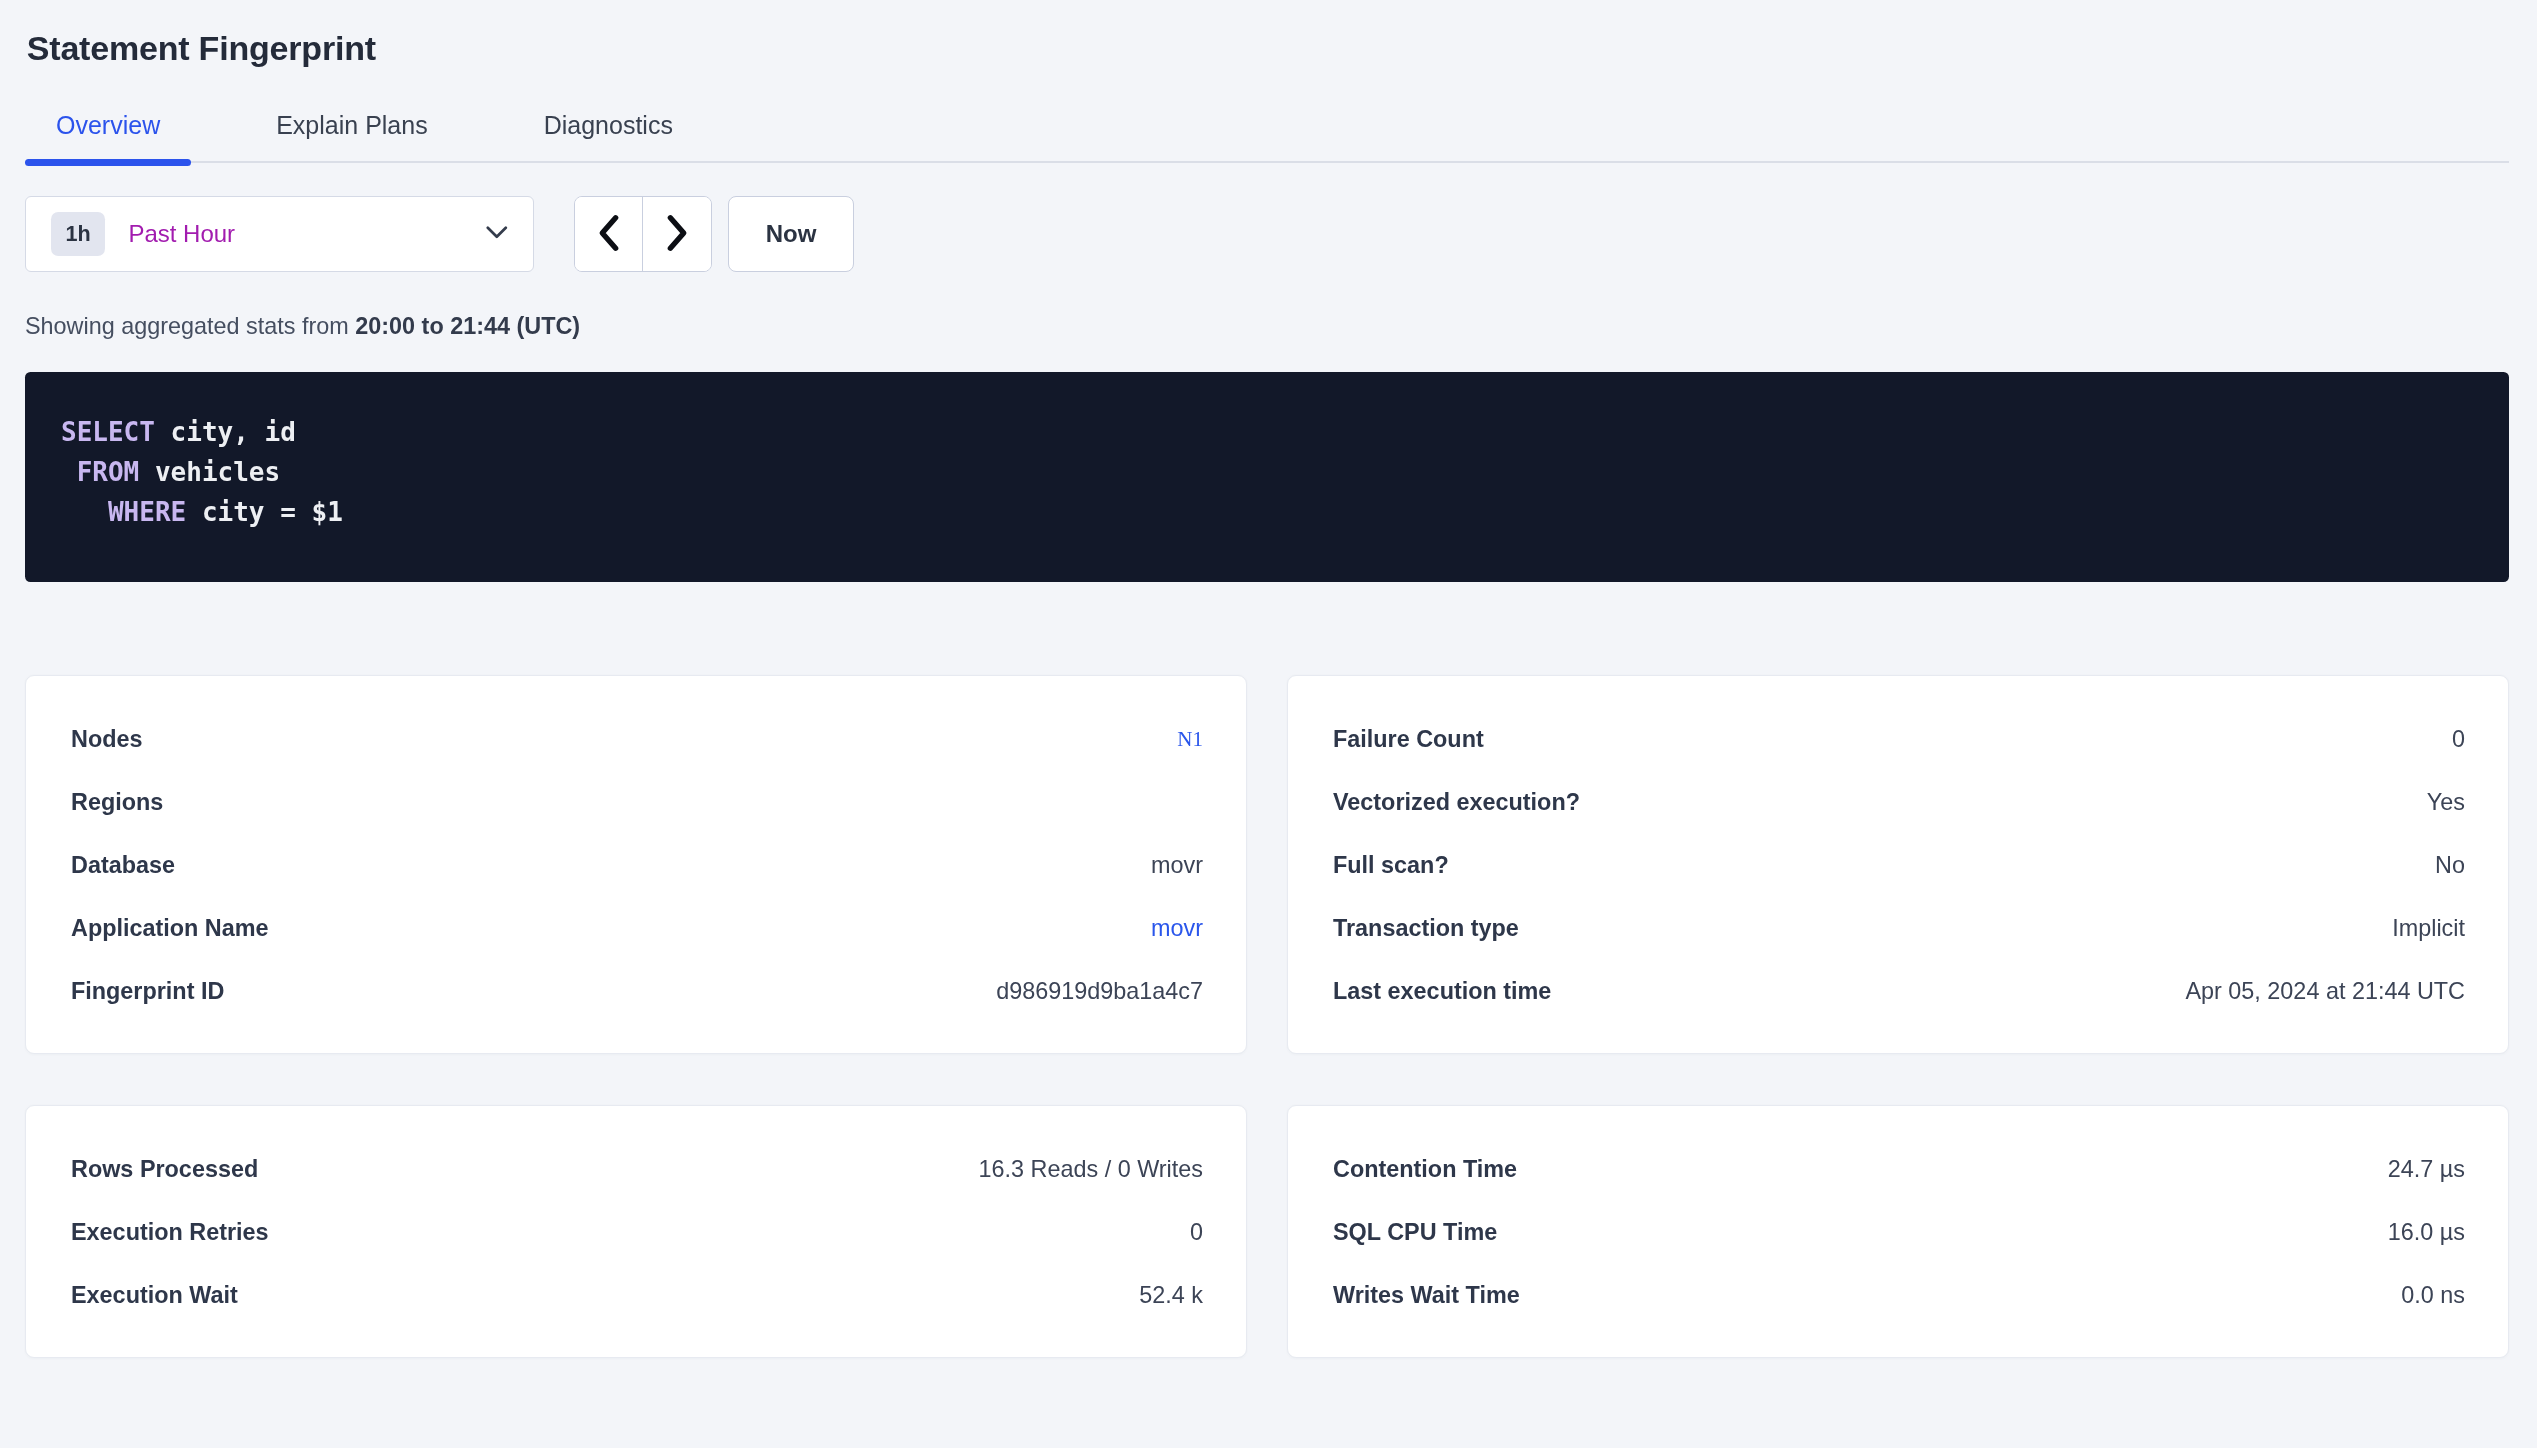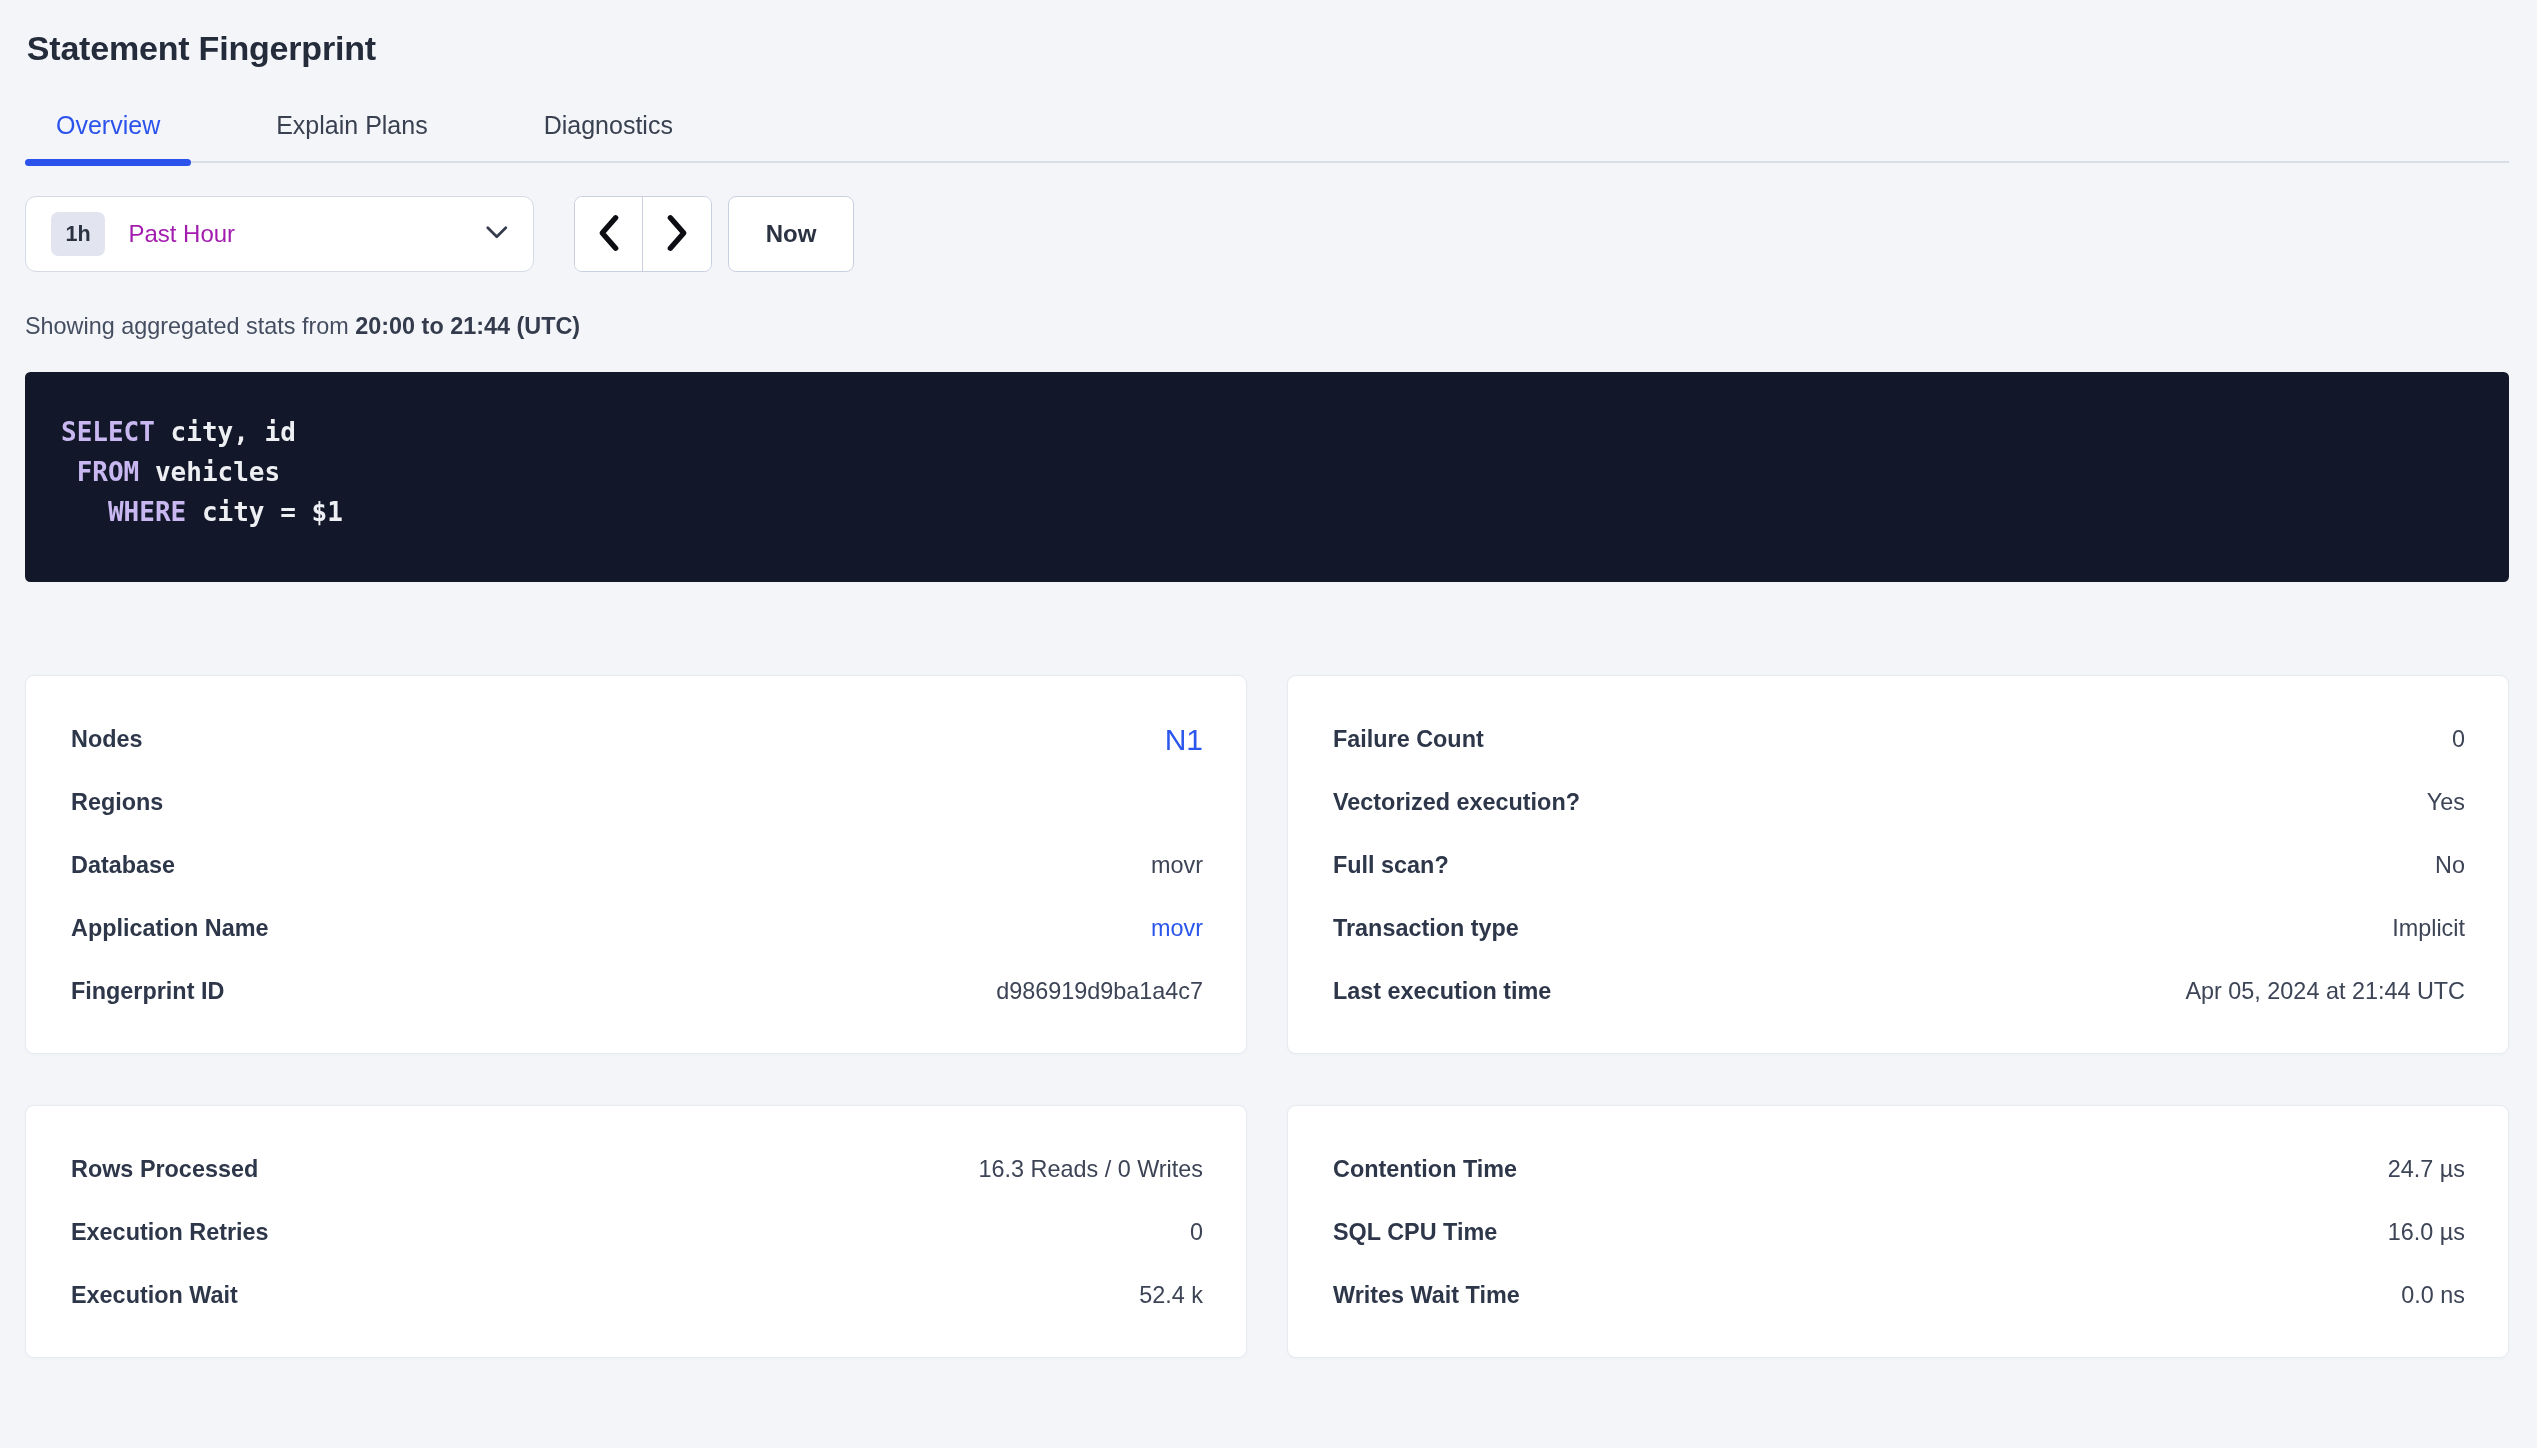--- a/index.html
+++ b/index.html
@@ -33,21 +33,21 @@
   .tab.active { color: #2b53ec; }
   .tab.active::after {
     content: ""; position: absolute; left: 0; right: 0; bottom: -4.5px;
     height: 7.2px; border-radius: 3.6px; background: #2b53ec;
   }
 
   
   .controls { display: flex; align-items: center; margin-top: 33px; }
   .range-select {
     width: 509px; height: 76px; box-sizing: border-box;
-    background: #ffffff; border: 1.8px solid #d5dae6; border-radius: 11px;
+    background: #ffffff; border: 1.8px solid #d5dae6; border-radius: 6px;
     display: flex; align-items: center; padding: 0 25px; cursor: pointer;
   }
   .range-badge {
     background: #e2e5ef; color: #2b3342;
     font-weight: 700; font-size: 21.6px;
     padding: 9px 14.4px; border-radius: 7.2px;
   }
   .range-label { font-size: 24px; color: #a21caf; margin-left: 23.4px; }
   .range-spacer { flex: 1; }
   .arrow-group {
@@ -95,21 +95,21 @@
     background: #ffffff; border: 0.9px solid #e7eaf1; border-radius: 9px;
     padding: 49px 43px 47px 45px;
     box-shadow: 0 0.9px 2.7px rgba(40,50,70,0.03);
   }
   .row { display: flex; justify-content: space-between; align-items: flex-start; }
   .row + .row { margin-top: 34px; }
   .row .label { font-size: 23.4px; line-height: 29px; font-weight: 700; color: #2e374a; }
   .row .value { font-size: 23.4px; line-height: 29px; color: #3c4456; text-align: right; }
   .value-block { text-align: right; }
   .value.link { color: #2a56eb; cursor: pointer; }
-  .value.mono { font-family: Liberation Sans, sans-serif; font-size: 30px; }
+  .value.mono { font-family: Liberation Serif, serif; font-size: 21px; }
   .sub-value { font-size: 21.6px; line-height: 27px; color: #3c4456; margin-top: 10.8px; text-align: right; }
 </style>
 </head>
 <body>
 
 <div class="page">
 
   <h1 class="page-title">Statement Fingerprint</h1>
 
   <div class="tabs">

